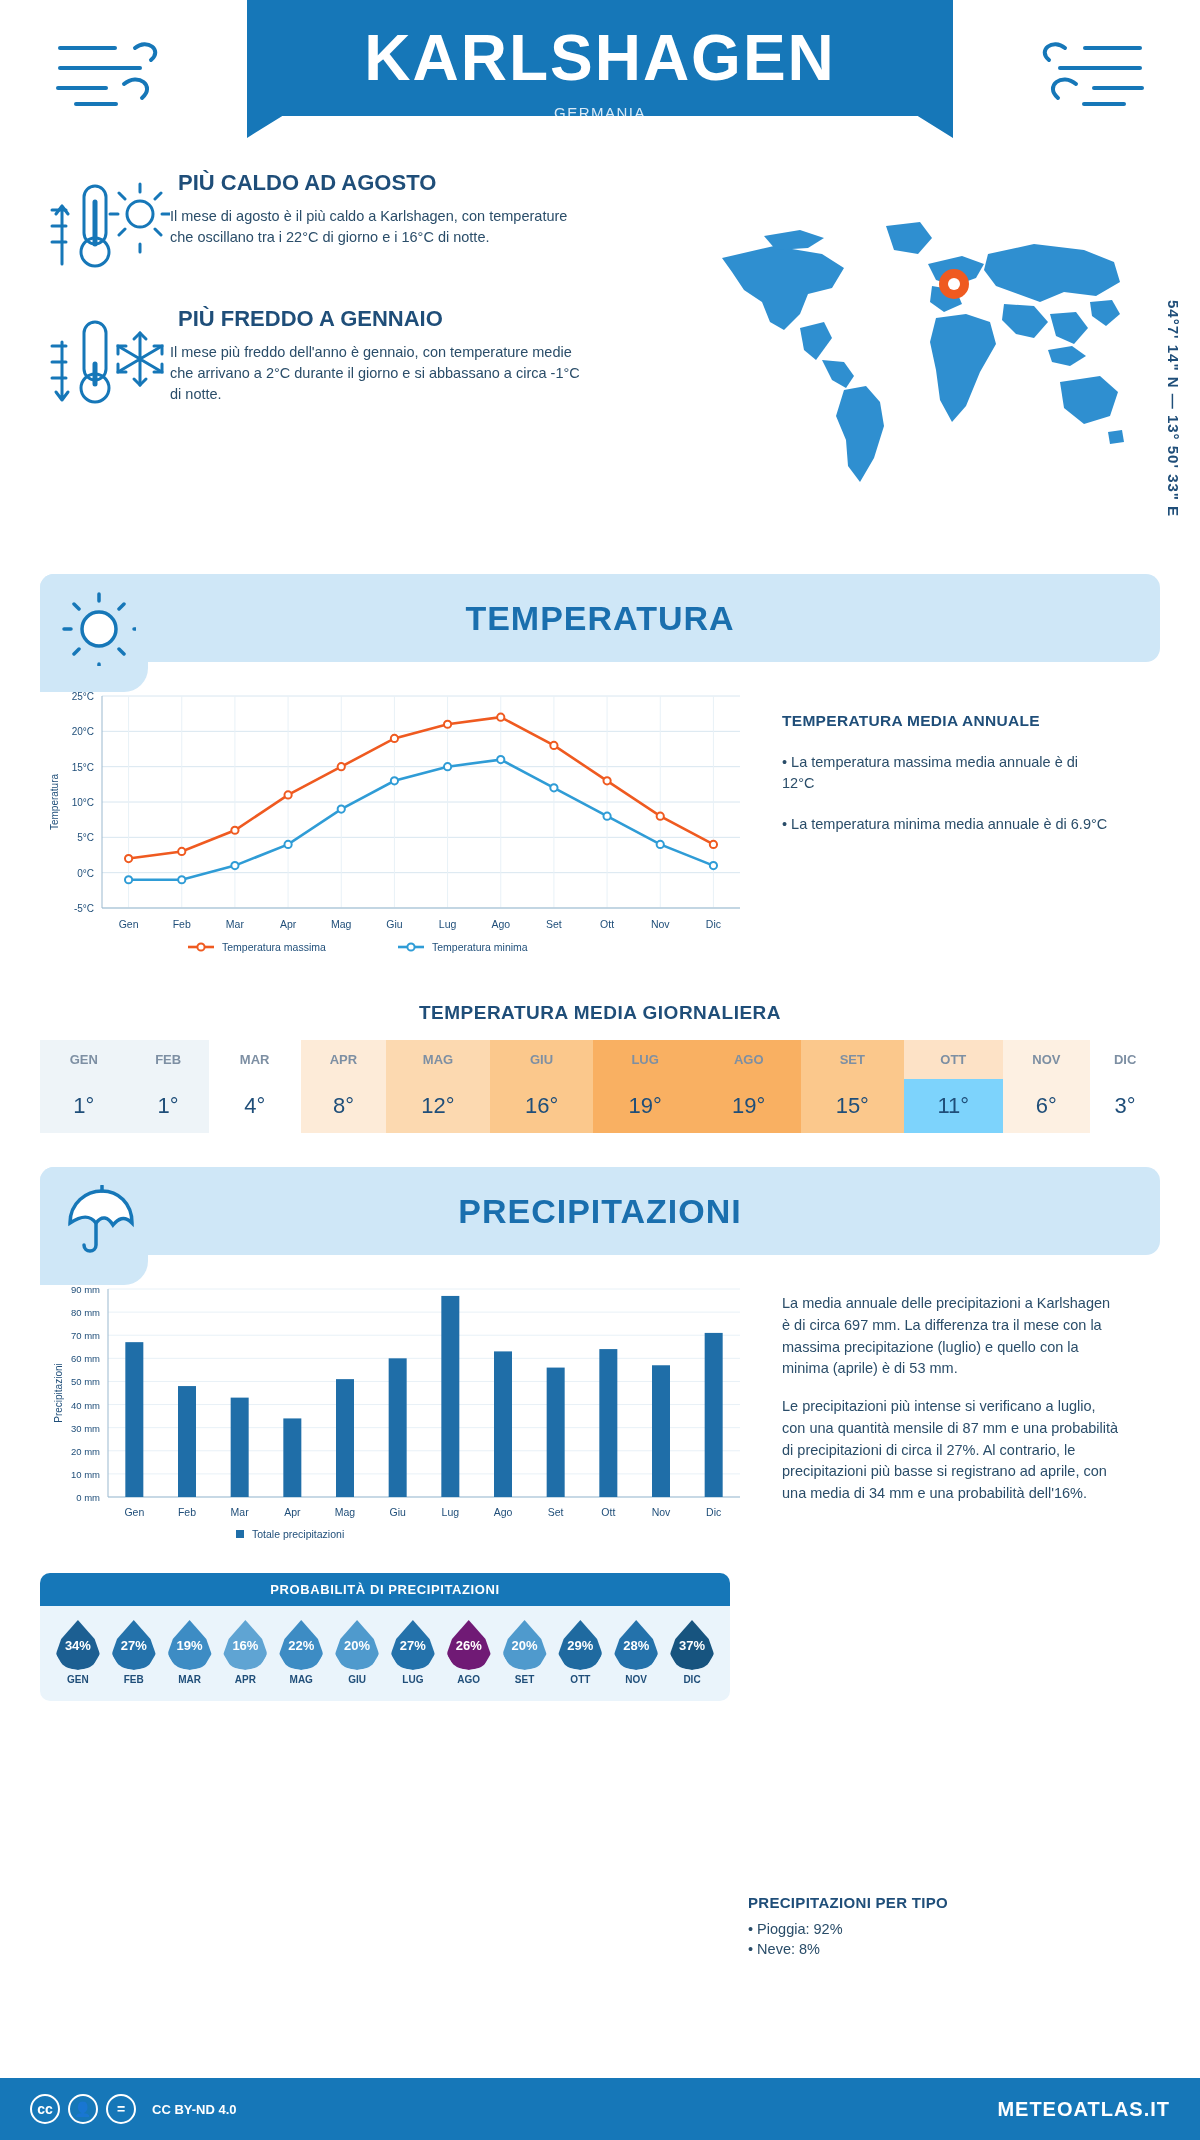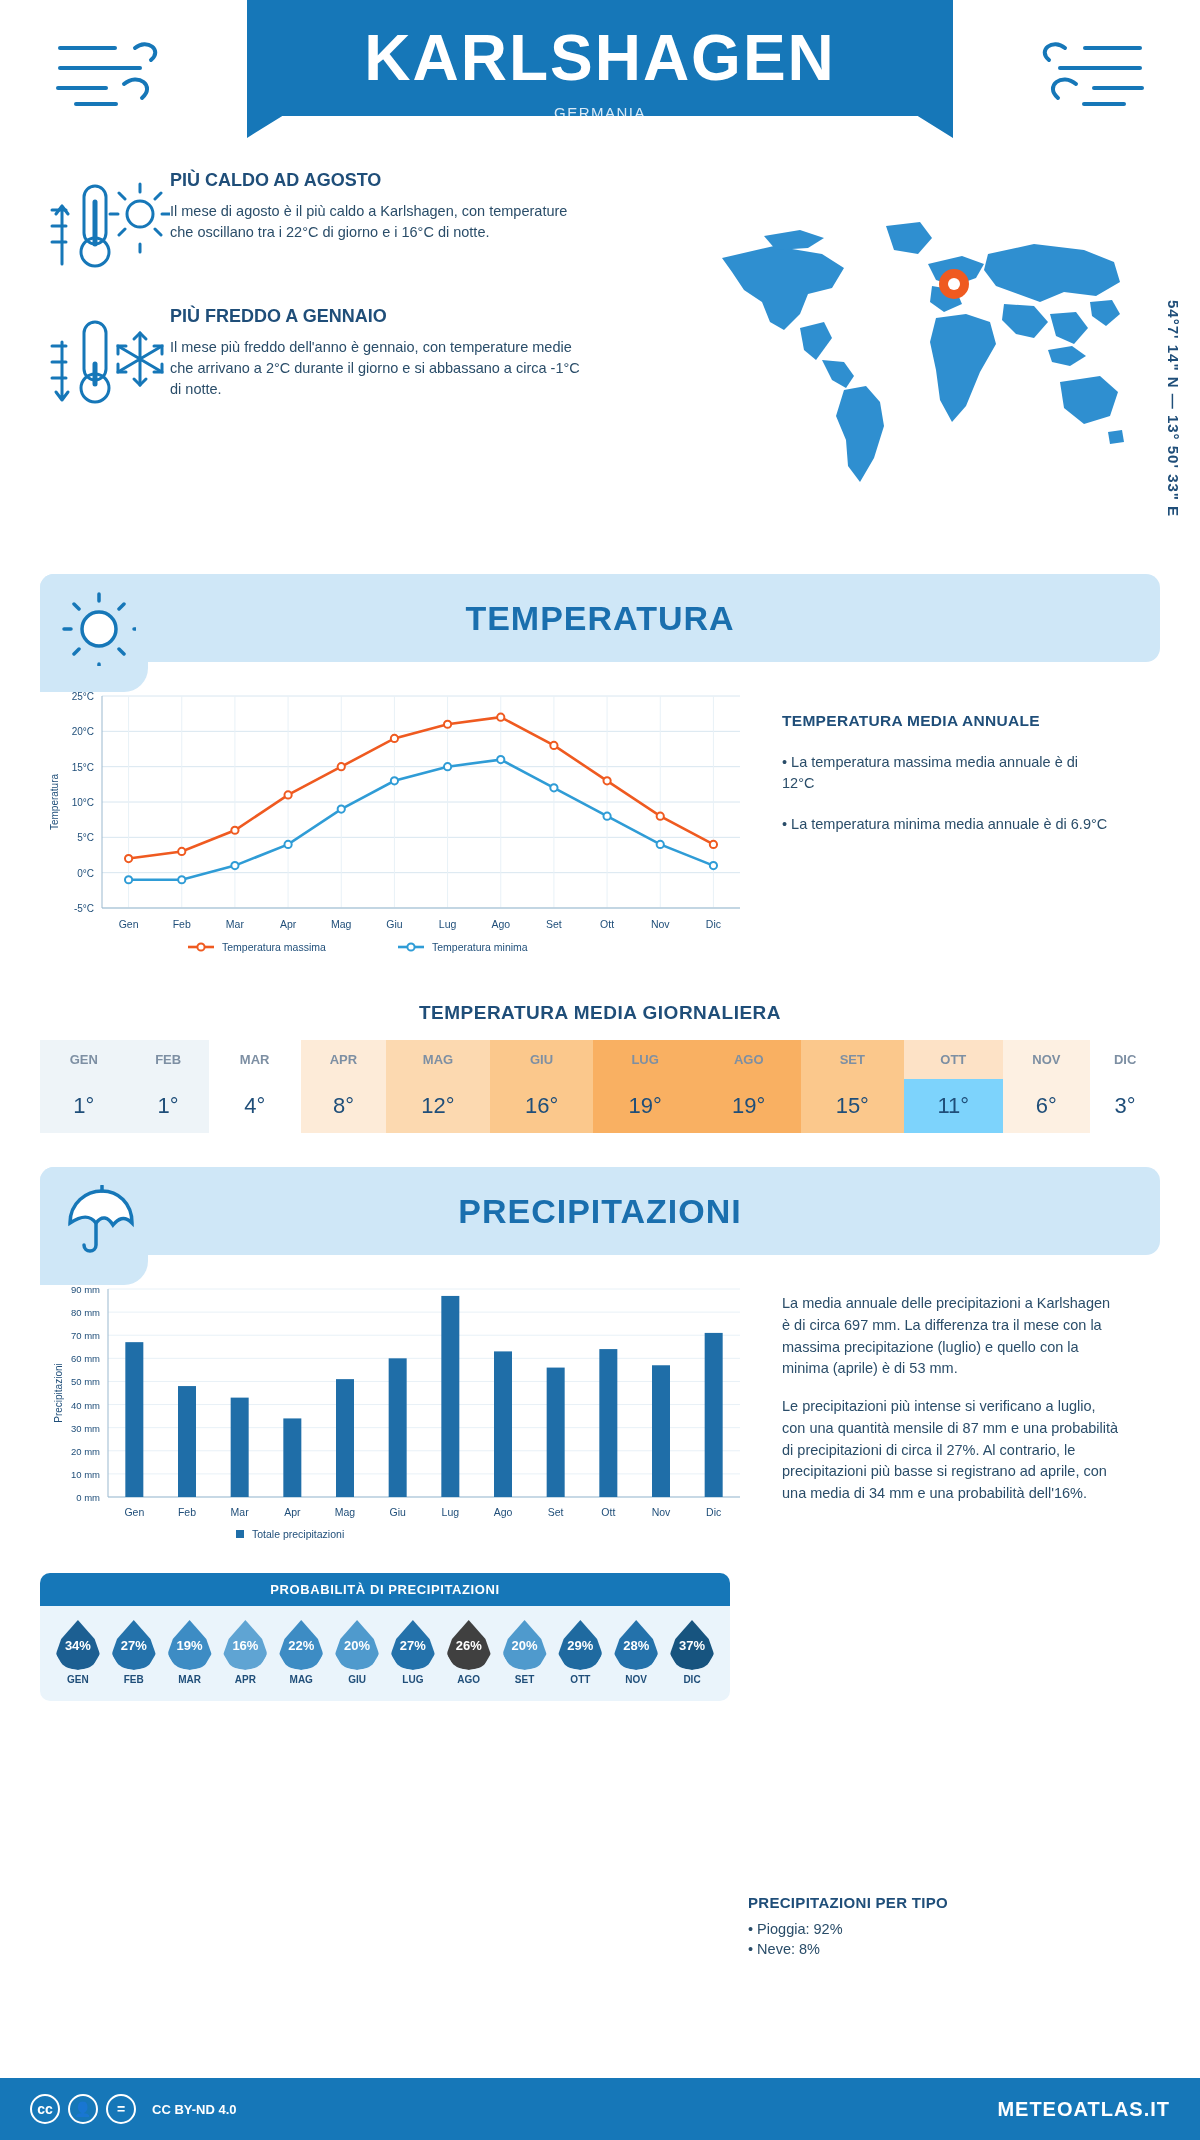--- a/index.html
+++ b/index.html
@@ -35,21 +35,21 @@
   .wind-deco { position:absolute; top:26px; }
   .wind-left { left:40px; }
   .wind-right { right:40px; }
 
   
   .top-section { position:relative; padding:12px 40px 0 40px; height:420px; }
   .facts { width:600px; }
   .fact { display:flex; align-items:flex-start; margin-bottom:20px; }
   .fact-icons { width:130px; flex:0 0 130px; display:flex; align-items:center; justify-content:center; padding-top:6px;}
   .fact-body { flex:1; }
-  .fact-title { font-size:18px; font-weight:bold; color:#1f4e79; margin:8px 0 10px 0; }
+  .fact-title { font-size:22px; font-weight:bold; color:#1f4e79; margin:8px 0 10px 8px; }
   .fact-text { font-size:14.5px; line-height:1.45; color:#2a4d69; max-width:420px;}
 
   .map-wrap { position:absolute; right:66px; top:60px; width:430px; height:300px; }
   .coords {
     position:absolute; right:18px; top:150px;
     writing-mode:vertical-rl;
     font-size:15px; font-weight:bold; letter-spacing:1px; color:#1f4e79;
   }
 
   
@@ -468,21 +468,21 @@
         </div>
         <div class="drop">
           <div class="drop-shape" style="background: rgb(79, 154, 205); border-radius: 50% / 62% 62% 38% 38%; clip-path: polygon(50% 0%, 88% 38%, 100% 68%, 82% 95%, 50% 100%, 18% 95%, 0% 68%, 12% 38%);">20%</div>
           <div class="drop-month">GIU</div>
         </div>
         <div class="drop">
           <div class="drop-shape" style="background: rgb(36, 114, 171); border-radius: 50% / 62% 62% 38% 38%; clip-path: polygon(50% 0%, 88% 38%, 100% 68%, 82% 95%, 50% 100%, 18% 95%, 0% 68%, 12% 38%);">27%</div>
           <div class="drop-month">LUG</div>
         </div>
         <div class="drop">
-          <div class="drop-shape" style="background: #404040; border-radius: 50% / 62% 62% 38% 38%; clip-path: polygon(50% 0%, 88% 38%, 100% 68%, 82% 95%, 50% 100%, 18% 95%, 0% 68%, 12% 38%);">26%</div>
+          <div class="drop-shape" style="background: #701a75; border-radius: 50% / 62% 62% 38% 38%; clip-path: polygon(50% 0%, 88% 38%, 100% 68%, 82% 95%, 50% 100%, 18% 95%, 0% 68%, 12% 38%);">26%</div>
           <div class="drop-month">AGO</div>
         </div>
         <div class="drop">
           <div class="drop-shape" style="background: rgb(79, 154, 205); border-radius: 50% / 62% 62% 38% 38%; clip-path: polygon(50% 0%, 88% 38%, 100% 68%, 82% 95%, 50% 100%, 18% 95%, 0% 68%, 12% 38%);">20%</div>
           <div class="drop-month">SET</div>
         </div>
         <div class="drop">
           <div class="drop-shape" style="background: rgb(31, 106, 160); border-radius: 50% / 62% 62% 38% 38%; clip-path: polygon(50% 0%, 88% 38%, 100% 68%, 82% 95%, 50% 100%, 18% 95%, 0% 68%, 12% 38%);">29%</div>
           <div class="drop-month">OTT</div>
         </div>

